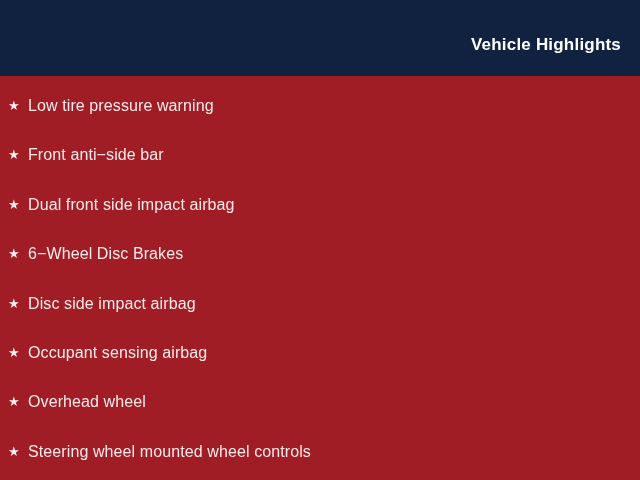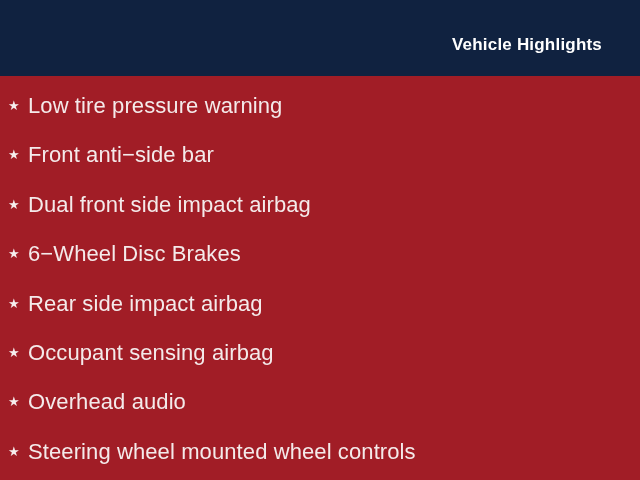--- a/index.html
+++ b/index.html
@@ -32,21 +32,21 @@
     align-items: center;
     justify-content: flex-end;
   }
 
   .header-title {
     color: #ffffff;
     font-size: 17px;
     font-weight: bold;
     letter-spacing: 0.2px;
     line-height: 1;
-    padding-right: 38px;
+    padding-right: 19px;
     white-space: nowrap;
     margin-top: 12px;
     margin-left: 20px;
   }
 
   
   .body-panel {
     position: absolute;
     left: 0;
     top: 76px;
@@ -81,21 +81,21 @@
     font-size: 13px;
     line-height: 1;
     width: 20px;
     flex: 0 0 20px;
     text-align: left;
     margin-top: -1px;
   }
 
   .highlight-text {
     color: #f4eaea;
-    font-size: 22px;
+    font-size: 16px;
     line-height: 1;
     letter-spacing: 0.1px;
   }
 </style>
 </head>
 <body>
 
 <div id="screen">
 
   <div class="header-band">
@@ -115,29 +115,29 @@
         <li class="highlight-item" style="top: 117.8px;">
           <span class="bullet-star">★</span>
           <span class="highlight-text">Dual front side impact airbag</span>
         </li>
         <li class="highlight-item" style="top: 167.2px;">
           <span class="bullet-star">★</span>
           <span class="highlight-text">6−Wheel Disc Brakes</span>
         </li>
         <li class="highlight-item" style="top: 216.6px;">
           <span class="bullet-star">★</span>
-          <span class="highlight-text">Rear side impact airbag</span>
+          <span class="highlight-text">Disc side impact airbag</span>
         </li>
         <li class="highlight-item" style="top: 266px;">
           <span class="bullet-star">★</span>
           <span class="highlight-text">Occupant sensing airbag</span>
         </li>
         <li class="highlight-item" style="top: 315.4px;">
           <span class="bullet-star">★</span>
-          <span class="highlight-text">Overhead audio</span>
+          <span class="highlight-text">Overhead wheel</span>
         </li>
         <li class="highlight-item" style="top: 364.8px;">
           <span class="bullet-star">★</span>
           <span class="highlight-text">Steering wheel mounted wheel controls</span>
         </li>
       </ul>
   </div>
 
 </div>
 

